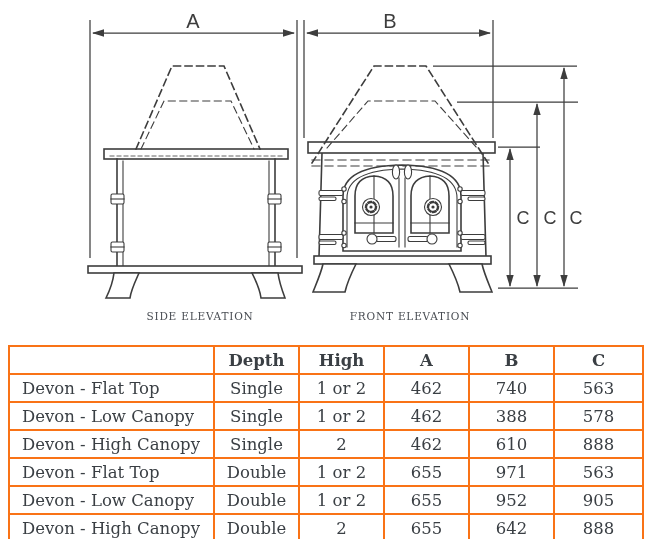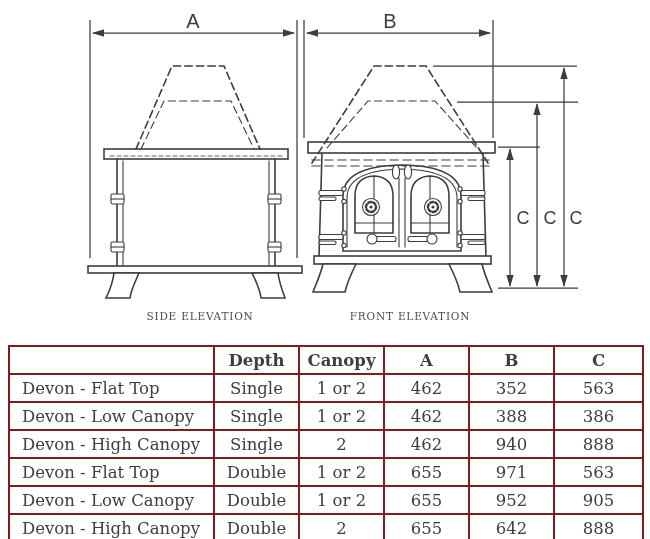--- a/index.html
+++ b/index.html
@@ -40,21 +40,21 @@
   
   table.dims {
     position: absolute;
     left: 8px;
     top: 345px;
     width: 634px;
     border-collapse: collapse;
     table-layout: fixed;
   }
   table.dims th, table.dims td {
-    border: 2px solid #7f1d1d;
+    border: 2px solid #f97316;
     font-size: 16.5px;
     color: #3a3f44;
     text-align: center;
     height: 24px;
     padding: 1px 0;
     font-weight: normal;
     overflow: hidden;
     white-space: nowrap;
   }
   table.dims th { font-weight: bold; }
@@ -210,49 +210,49 @@
         <col style="width:85px">
         <col style="width:85px">
       <col style="width:85px">
         <col style="width:85px">
         <col style="width:89px">
     </colgroup>
     <thead>
       <tr>
         <th class="name"></th>
         <th>Depth</th>
-        <th>Canopy</th>
+        <th>High</th>
         <th>A</th>
         <th>B</th>
         <th>C</th>
       </tr>
     </thead>
     <tbody>
       <tr>
         <td class="name">Devon - Flat Top</td>
         <td>Single</td>
         <td>1 or 2</td>
         <td>462</td>
-        <td>352</td>
+        <td>740</td>
         <td>563</td>
       </tr>
       <tr>
         <td class="name">Devon - Low Canopy</td>
         <td>Single</td>
         <td>1 or 2</td>
         <td>462</td>
         <td>388</td>
-        <td>386</td>
+        <td>578</td>
       </tr>
       <tr>
         <td class="name">Devon - High Canopy</td>
         <td>Single</td>
         <td>2</td>
         <td>462</td>
-        <td>940</td>
+        <td>610</td>
         <td>888</td>
       </tr>
       <tr>
         <td class="name">Devon - Flat Top</td>
         <td>Double</td>
         <td>1 or 2</td>
         <td>655</td>
         <td>971</td>
         <td>563</td>
       </tr>

